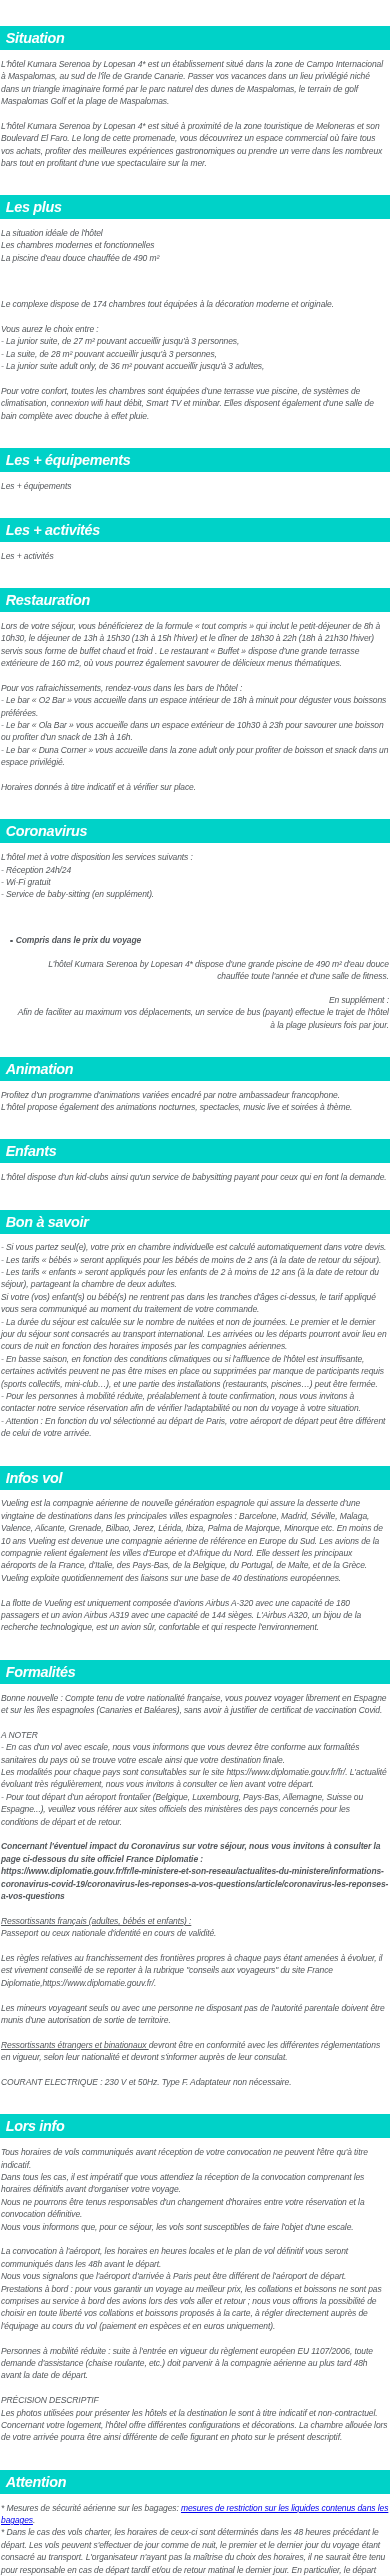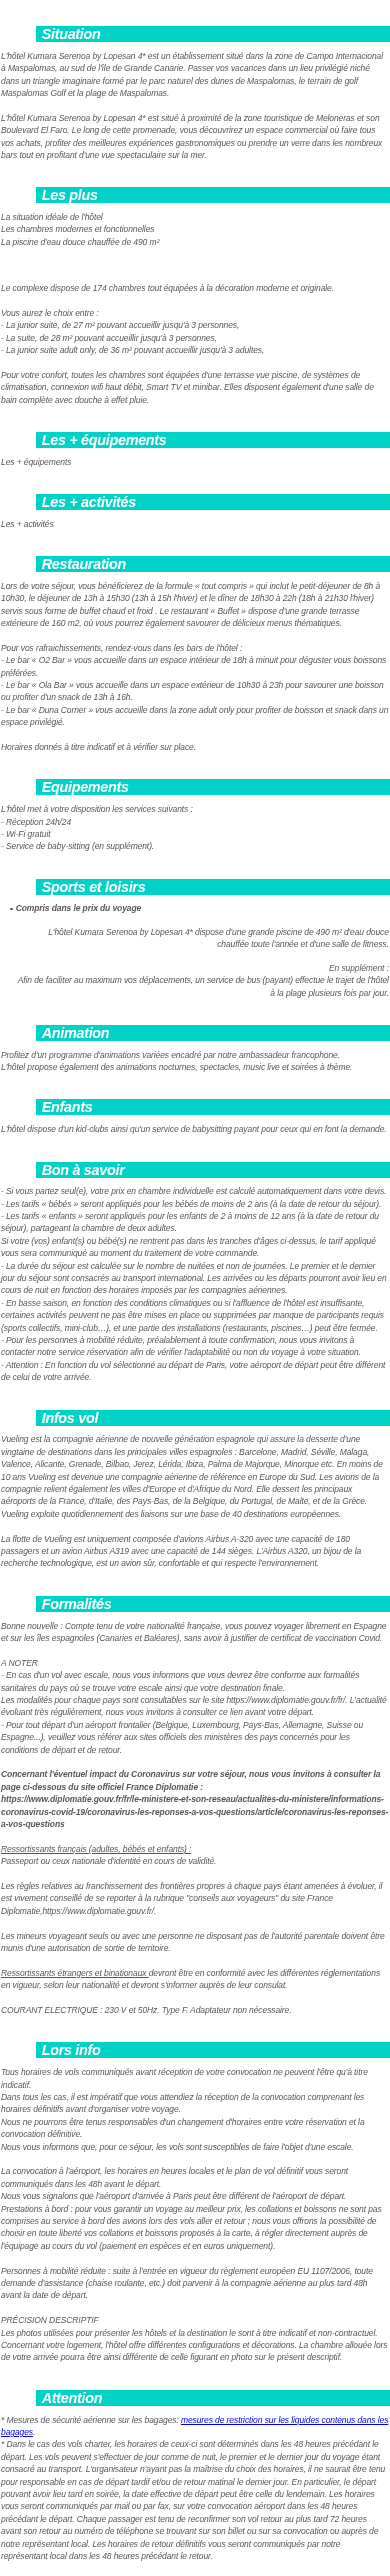--- a/index.html
+++ b/index.html
@@ -16,25 +16,24 @@
     font-style:italic;
     color:var(--text);
     font-size:8.5px;
     line-height:12.4px;
     letter-spacing:-0.1px;
   }
   .page{padding-top:26px;}
   .section{margin:0;}
   .bar{
     background:var(--teal);
-    height:16px;
+    height:24px;
     display:flex;
     align-items:center;
     padding-left:5.7px;
-    margin-left:36px;
   }
   .bar-title{
     margin:0;
     color:#fff;
     font-size:14.4px;
     line-height:20px;
     font-weight:bold;
     font-style:italic;
     letter-spacing:-0.3px;
   }
@@ -114,30 +113,27 @@
           <h2 class="bar-title">Restauration</h2>
         </div>
         <div class="content">
           <p class="para"><span>Lors de votre séjour, vous bénéficierez de la formule « tout compris » qui inclut le petit-déjeuner de 8h à 10h30, le déjeuner de 13h à 15h30 (13h à 15h l'hiver) et le dîner de 18h30 à 22h (18h à 21h30 l'hiver) servis sous forme de buffet chaud et froid . Le restaurant « Buffet » dispose d'une grande terrasse extérieure de 160 m2, où vous pourrez également savourer de délicieux menus thématiques.</span></p>
           <p class="para"><span>Pour vos rafraichissements, rendez-vous dans les bars de l'hôtel :</span><br><span>- Le bar « O2 Bar » vous accueille dans un espace intérieur de 18h à minuit pour déguster vous boissons préférées.</span><br><span>- Le bar « Ola Bar » vous accueille dans un espace extérieur de 10h30 à 23h pour savourer une boisson ou profiter d'un snack de 13h à 16h.</span><br><span>- Le bar « Duna Corner » vous accueille dans la zone adult only pour profiter de boisson et snack dans un espace privilégié.</span></p>
           <p class="para"><span>Horaires donnés à titre indicatif et à vérifier sur place.</span></p>
         </div>
       </section>
       <section class="section">
         <div class="bar">
-          <h2 class="bar-title">Equipements</h2>
+          <h2 class="bar-title">Coronavirus</h2>
         </div>
         <div class="content">
           <p class="para"><span>L'hôtel met à votre disposition les services suivants :</span><br><span>- Réception 24h/24</span><br><span>- Wi-Fi gratuit</span><br><span>- Service de baby-sitting (en supplément).</span></p>
         </div>
       </section>
       <section class="section">
-        <div class="bar">
-          <h2 class="bar-title">Sports et loisirs</h2>
-        </div>
         <div class="content">
           <div class="bullet">
             <span class="dot"></span>
             <span class="bullet-text"><strong>Compris dans le prix du voyage</strong></span>
           </div>
           <p class="para indent"><span>L'hôtel Kumara Serenoa by Lopesan 4* dispose d'une grande piscine de 490 m² d'eau douce chauffée toute l'année et d'une salle de fitness.</span></p>
           <p class="para indent"><span>En supplément :</span><br><span>Afin de faciliter au maximum vos déplacements, un service de bus (payant) effectue le trajet de l'hôtel à la plage plusieurs fois par jour.</span></p>
         </div>
       </section>
       <section class="section">

